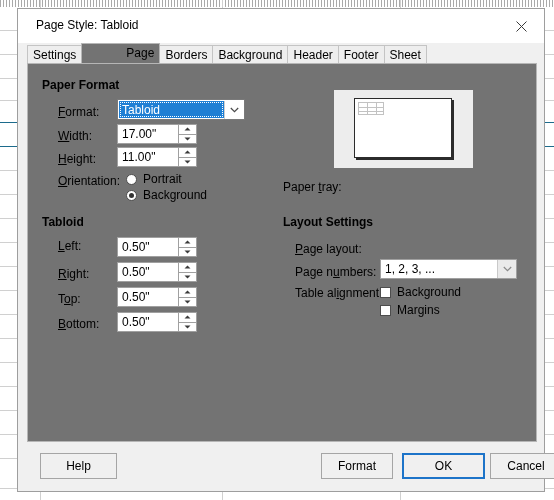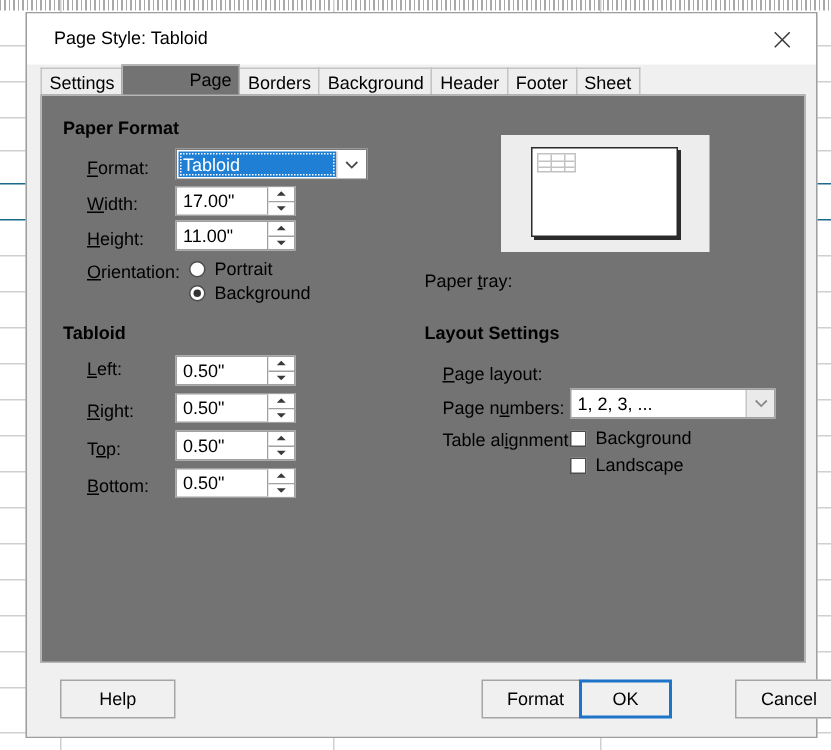--- a/index.html
+++ b/index.html
@@ -283,25 +283,25 @@
       </div>
     </div>
 
     <div class="lbl" style="left:267px;top:222px">Table al<u>i</u>gnment:</div>
     <div class="opt" style="left:352px;top:221px">
       <span class="cbox"></span>
       <span>Background</span>
     </div>
     <div class="opt" style="left:352px;top:239px">
       <span class="cbox"></span>
-      <span>Landscape</span>
+      <span>Margins</span>
     </div>
 
   </div>
 
   <div class="footer">
     <div class="btn" style="left:22px;top:11px;width:77px">Help</div>
     <div class="btn" style="left:303px;top:11px;width:72px">Format</div>
-    <div class="btn default" style="left:368px;top:11px;width:62px">OK</div>
+    <div class="btn default" style="left:384px;top:11px;width:83px">OK</div>
     <div class="btn" style="left:472px;top:11px;width:72px">Cancel</div>
   </div>
 
 </div>
 
 </body></html>

